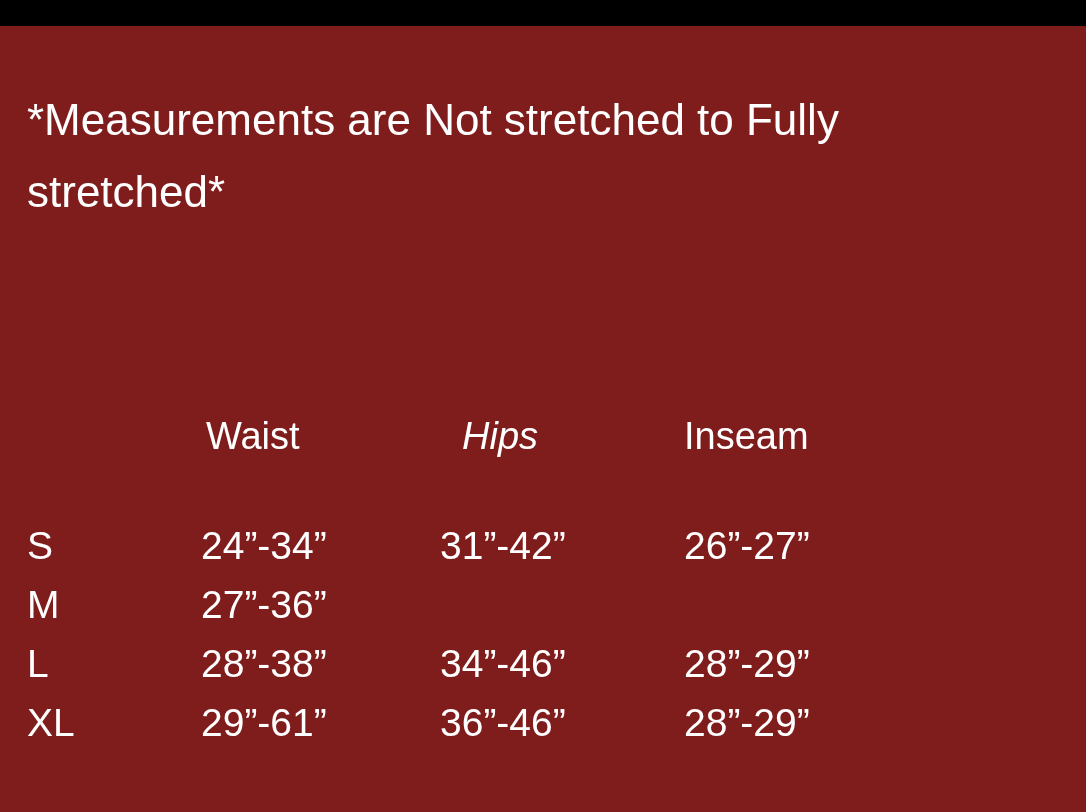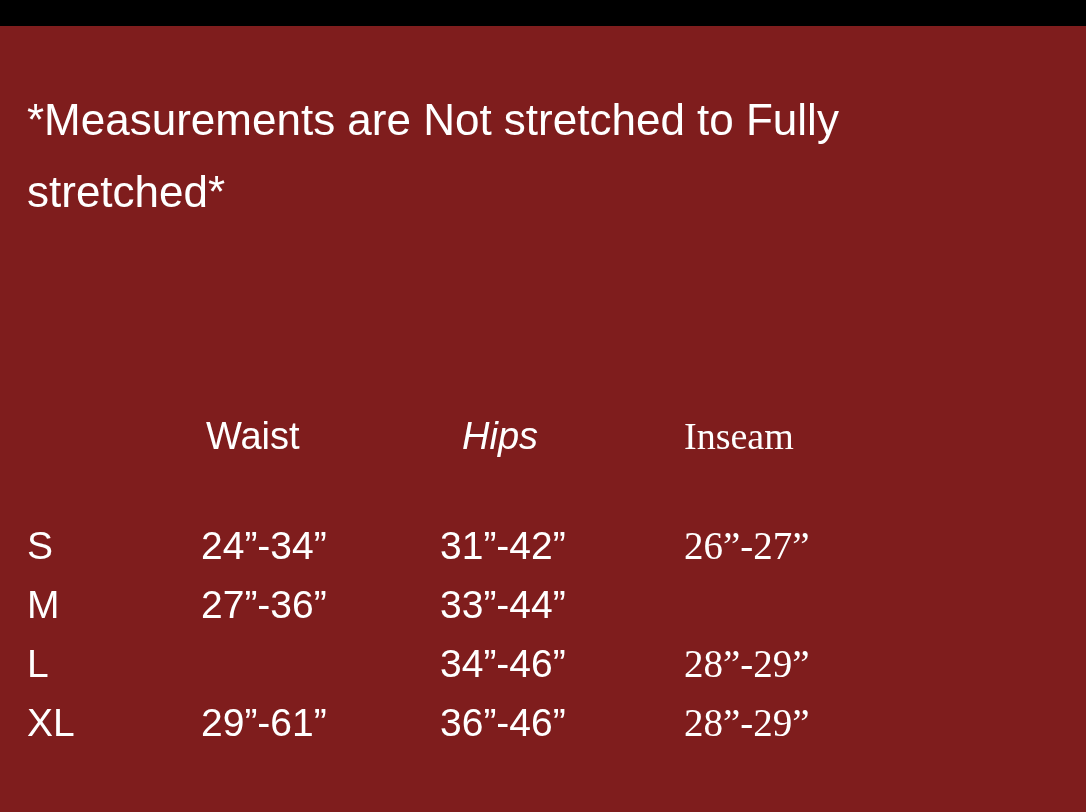--- a/index.html
+++ b/index.html
@@ -66,21 +66,21 @@
     position: absolute;
     top: 0;
     font-size: 39px;
     line-height: 48px;
     font-weight: 400;
     white-space: nowrap;
   }
   .col-size   { left: 27px;  }
   .col-waist  { left: 201px; }
   .col-hips   { left: 440px; }
-  .col-inseam { left: 684px; font-family: Liberation Serif, serif; }
+  .col-inseam { left: 684px; }
 
   .header-row .cell {
     font-size: 38px;
   }
   .header-row .col-waist  { left: 206px; }
   .header-row .col-hips   { left: 462px; font-style: italic; }
   .header-row .col-inseam { left: 684px; }
 </style>
 </head>
 <body>
@@ -102,25 +102,25 @@
     <div class="row">
       <div class="cell col-size">S</div>
       <div class="cell col-waist">24”-34”</div>
       <div class="cell col-hips">31”-42”</div>
       <div class="cell col-inseam">26”-27”</div>
     </div>
 
     <div class="row">
       <div class="cell col-size">M</div>
       <div class="cell col-waist">27”-36”</div>
-      <div class="cell col-hips">33”-44”</div>
     </div>
 
     <div class="row">
       <div class="cell col-size">L</div>
+      <div class="cell col-waist">28”-38”</div>
       <div class="cell col-hips">34”-46”</div>
       <div class="cell col-inseam">28”-29”</div>
     </div>
 
     <div class="row">
       <div class="cell col-size">XL</div>
       <div class="cell col-waist">29”-61”</div>
       <div class="cell col-hips">36”-46”</div>
       <div class="cell col-inseam">28”-29”</div>
     </div>

